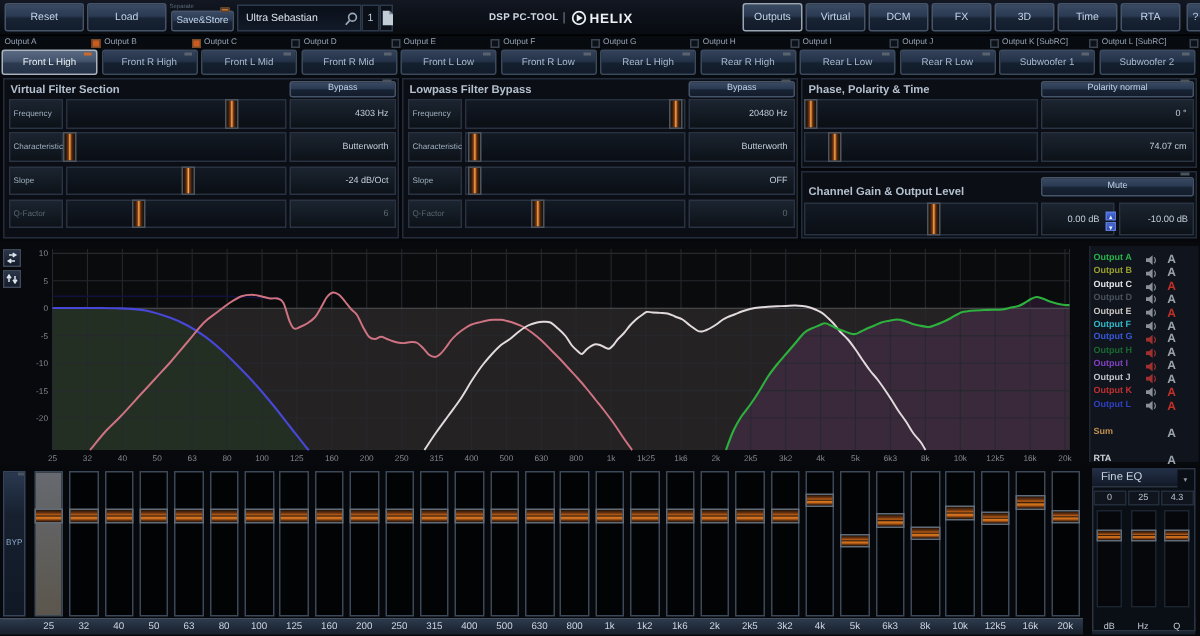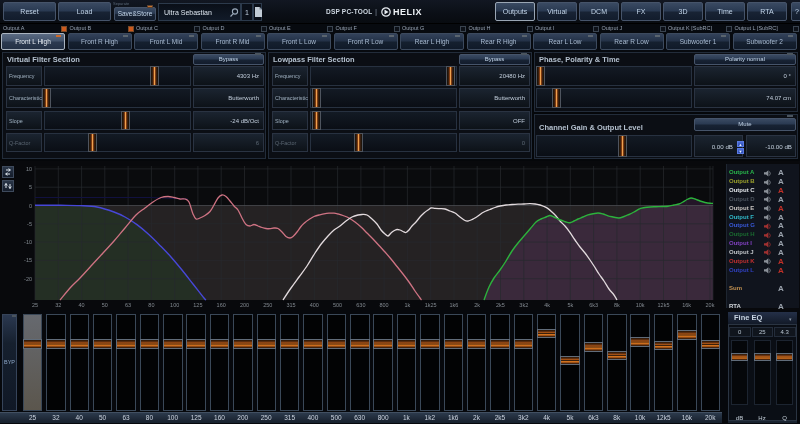--- a/index.html
+++ b/index.html
@@ -101,21 +101,21 @@
 <div class="abs" style="left:193px;top:88.3px;width:71px;height:19.5px;background:linear-gradient(180deg,#1b2430,#0d1218);border:1px solid #2a3342;color:#c2cedc;font-size:6px;line-height:18px;text-align:right;padding-right:4px">Butterworth</div>
 <div class="abs" style="left:6px;top:110.6px;width:36px;height:19.5px;background:linear-gradient(180deg,#1b2430,#0d1218);border:1px solid #2a3342;color:#9fb0c0;font-size:5.4px;line-height:18px;padding-left:2px">Slope</div>
 <div class="abs" style="left:44px;top:110.6px;width:147px;height:19.5px;background:linear-gradient(180deg,#131a24,#0a0e15);border:1px solid #273140"></div>
 <div class="abs" style="left:120.5px;top:110.6px;width:9px;height:19.5px;background:linear-gradient(90deg,#141008,#3a2010 22%,#8a4012 38%,#e89440 48%,#f4b060 52%,#8a4012 62%,#3a2010 78%,#141008);border:1px solid #4e545e"></div>
 <div class="abs" style="left:193px;top:110.6px;width:71px;height:19.5px;background:linear-gradient(180deg,#1b2430,#0d1218);border:1px solid #2a3342;color:#c2cedc;font-size:6px;line-height:18px;text-align:right;padding-right:4px">-24 dB/Oct</div>
 <div class="abs" style="left:6px;top:132.9px;width:36px;height:19.5px;background:linear-gradient(180deg,#1b2430,#0d1218);border:1px solid #2a3342;color:#5a6672;font-size:5.4px;line-height:18px;padding-left:2px">Q-Factor</div>
 <div class="abs" style="left:44px;top:132.9px;width:147px;height:19.5px;background:linear-gradient(180deg,#131a24,#0a0e15);border:1px solid #273140"></div>
 <div class="abs" style="left:87.5px;top:132.9px;width:9px;height:19.5px;background:linear-gradient(90deg,#141008,#3a2010 22%,#8a4012 38%,#e89440 48%,#f4b060 52%,#8a4012 62%,#3a2010 78%,#141008);border:1px solid #4e545e"></div>
 <div class="abs" style="left:193px;top:132.9px;width:71px;height:19.5px;background:linear-gradient(180deg,#1b2430,#0d1218);border:1px solid #2a3342;color:#5a6672;font-size:6px;line-height:18px;text-align:right;padding-right:4px">6</div>
 <div class="abs" style="left:268px;top:52px;width:264px;height:107px;background:#0b0e14;border:1px solid #222c3a"></div>
-<div class="abs" style="left:273px;top:55px;width:180px;height:11px;color:#b4c0ce;font-size:7.5px;font-weight:bold">Lowpass Filter Section</div>
+<div class="abs" style="left:273px;top:55px;width:180px;height:11px;color:#b4c0ce;font-size:7.5px;font-weight:bold">Lowpass Filter Bypass</div>
 <div class="abs" style="left:459px;top:54px;width:71px;height:11px;background:linear-gradient(180deg,#3a4a62 0%,#2a3a52 45%,#182334 55%,#121c2c 100%);border:1px solid #46546a;border-radius:2px;color:#c2d4e8;font-size:6px;line-height:9px;text-align:center">Bypass</div>
 <div class="abs" style="left:521px;top:53px;width:6px;height:2px;background:#4a545e"></div>
 <div class="abs" style="left:272px;top:66.0px;width:36px;height:19.5px;background:linear-gradient(180deg,#1b2430,#0d1218);border:1px solid #2a3342;color:#9fb0c0;font-size:5.4px;line-height:18px;padding-left:2px">Frequency</div>
 <div class="abs" style="left:310px;top:66.0px;width:147px;height:19.5px;background:linear-gradient(180deg,#131a24,#0a0e15);border:1px solid #273140"></div>
 <div class="abs" style="left:445.5px;top:66.0px;width:9px;height:19.5px;background:linear-gradient(90deg,#141008,#3a2010 22%,#8a4012 38%,#e89440 48%,#f4b060 52%,#8a4012 62%,#3a2010 78%,#141008);border:1px solid #4e545e"></div>
 <div class="abs" style="left:459px;top:66.0px;width:71px;height:19.5px;background:linear-gradient(180deg,#1b2430,#0d1218);border:1px solid #2a3342;color:#c2cedc;font-size:6px;line-height:18px;text-align:right;padding-right:4px">20480 Hz</div>
 <div class="abs" style="left:272px;top:88.3px;width:36px;height:19.5px;background:linear-gradient(180deg,#1b2430,#0d1218);border:1px solid #2a3342;color:#9fb0c0;font-size:5.4px;line-height:18px;padding-left:2px">Characteristic</div>
 <div class="abs" style="left:310px;top:88.3px;width:147px;height:19.5px;background:linear-gradient(180deg,#131a24,#0a0e15);border:1px solid #273140"></div>
 <div class="abs" style="left:311.5px;top:88.3px;width:9px;height:19.5px;background:linear-gradient(90deg,#141008,#3a2010 22%,#8a4012 38%,#e89440 48%,#f4b060 52%,#8a4012 62%,#3a2010 78%,#141008);border:1px solid #4e545e"></div>
 <div class="abs" style="left:459px;top:88.3px;width:71px;height:19.5px;background:linear-gradient(180deg,#1b2430,#0d1218);border:1px solid #2a3342;color:#c2cedc;font-size:6px;line-height:18px;text-align:right;padding-right:4px">Butterworth</div>
@@ -409,21 +409,21 @@
 <div class="abs" style="left:653.8px;top:314px;width:19.5px;height:97px;background:#020304;border:1px solid #3a4858"></div>
 <div class="abs" style="left:653.8px;top:340.5px;width:19.5px;height:9.5px;background:linear-gradient(180deg,#241408 0%,#6a3410 25%,#b85c18 40%,#3a200c 50%,#d4741e 62%,#c86a1c 72%,#5a2c0e 88%,#241408 100%);border:1px solid #606c7a"></div>
 <div class="abs" style="left:652.5px;top:414px;width:22px;height:8px;color:#ccd4e0;font-size:6.5px;text-align:center;line-height:8px">12k5</div>
 <div class="abs" style="left:677.2px;top:314px;width:19.5px;height:97px;background:#020304;border:1px solid #3a4858"></div>
 <div class="abs" style="left:677.2px;top:330px;width:19.5px;height:9.5px;background:linear-gradient(180deg,#241408 0%,#6a3410 25%,#b85c18 40%,#3a200c 50%,#d4741e 62%,#c86a1c 72%,#5a2c0e 88%,#241408 100%);border:1px solid #606c7a"></div>
 <div class="abs" style="left:675.9px;top:414px;width:22px;height:8px;color:#ccd4e0;font-size:6.5px;text-align:center;line-height:8px">16k</div>
 <div class="abs" style="left:700.5px;top:314px;width:19.5px;height:97px;background:#020304;border:1px solid #3a4858"></div>
 <div class="abs" style="left:700.5px;top:339.5px;width:19.5px;height:9.5px;background:linear-gradient(180deg,#241408 0%,#6a3410 25%,#b85c18 40%,#3a200c 50%,#d4741e 62%,#c86a1c 72%,#5a2c0e 88%,#241408 100%);border:1px solid #606c7a"></div>
 <div class="abs" style="left:699.2px;top:414px;width:22px;height:8px;color:#ccd4e0;font-size:6.5px;text-align:center;line-height:8px">20k</div>
 <div class="abs" style="left:728px;top:312px;width:69px;height:109px;background:#0a0e15;border:1px solid #2a3442"></div>
-<div class="abs" style="left:728px;top:312px;width:69px;height:13px;background:linear-gradient(180deg,#243048,#121a28);border-bottom:1px solid #2a3442;color:#c8d4e2;font-size:7.5px;font-weight:bold;line-height:12px;padding-left:6px">Fine EQ</div>
+<div class="abs" style="left:728px;top:312px;width:57px;height:13px;background:linear-gradient(180deg,#243048,#121a28);border-bottom:1px solid #2a3442;color:#c8d4e2;font-size:7.5px;font-weight:normal;line-height:12px;padding-left:6px">Fine EQ</div>
 <div class="abs" style="left:789px;top:316px;width:5px;height:5px;color:#8a96a4;font-size:5px">▾</div>
 <div class="abs" style="left:729.0px;top:327px;width:21.5px;height:10px;background:#10151d;border:1px solid #232c3a;color:#b8c4d0;font-size:6px;line-height:9px;text-align:center">0</div>
 <div class="abs" style="left:751.5px;top:327px;width:21.5px;height:10px;background:#10151d;border:1px solid #232c3a;color:#b8c4d0;font-size:6px;line-height:9px;text-align:center">25</div>
 <div class="abs" style="left:774.0px;top:327px;width:21.5px;height:10px;background:#10151d;border:1px solid #232c3a;color:#b8c4d0;font-size:6px;line-height:9px;text-align:center">4.3</div>
 <div class="abs" style="left:731.0px;top:340px;width:17px;height:65px;background:#05070a;border:1px solid #1c2430"></div>
 <div class="abs" style="left:731.0px;top:352.5px;width:17px;height:8.5px;background:linear-gradient(180deg,#241408 0%,#6a3410 25%,#b85c18 40%,#3a200c 50%,#d4741e 62%,#c86a1c 72%,#5a2c0e 88%,#241408 100%);border:1px solid #606c7a"></div>
 <div class="abs" style="left:729.0px;top:414px;width:21px;height:8px;color:#c4ced8;font-size:6px;text-align:center;line-height:8px">dB</div>
 <div class="abs" style="left:753.5px;top:340px;width:17px;height:65px;background:#05070a;border:1px solid #1c2430"></div>
 <div class="abs" style="left:753.5px;top:352.5px;width:17px;height:8.5px;background:linear-gradient(180deg,#241408 0%,#6a3410 25%,#b85c18 40%,#3a200c 50%,#d4741e 62%,#c86a1c 72%,#5a2c0e 88%,#241408 100%);border:1px solid #606c7a"></div>
 <div class="abs" style="left:751.5px;top:414px;width:21px;height:8px;color:#c4ced8;font-size:6px;text-align:center;line-height:8px">Hz</div>

